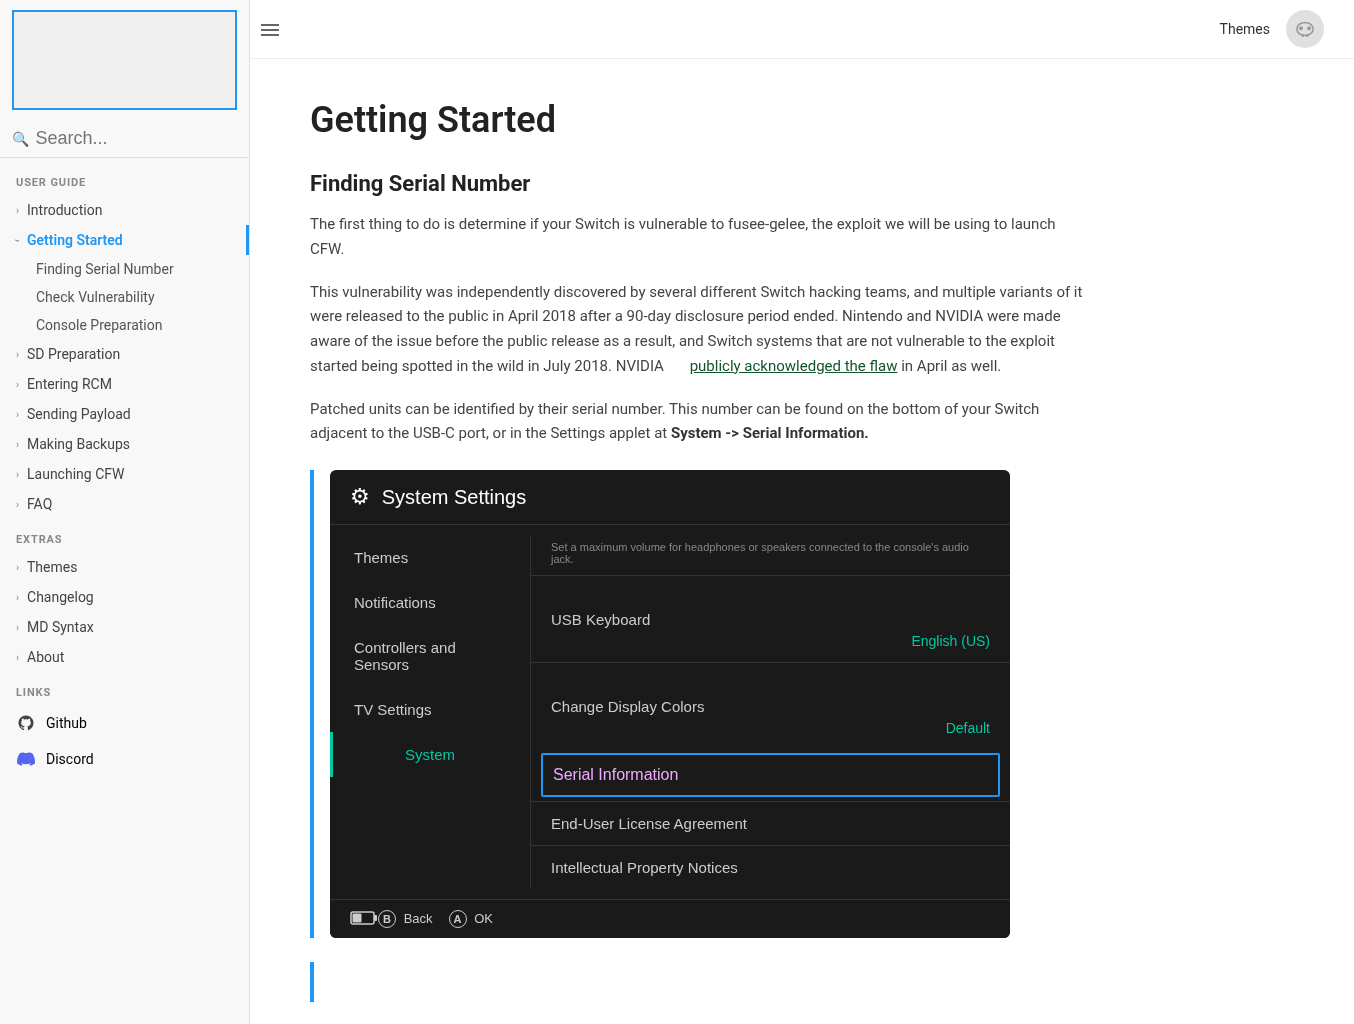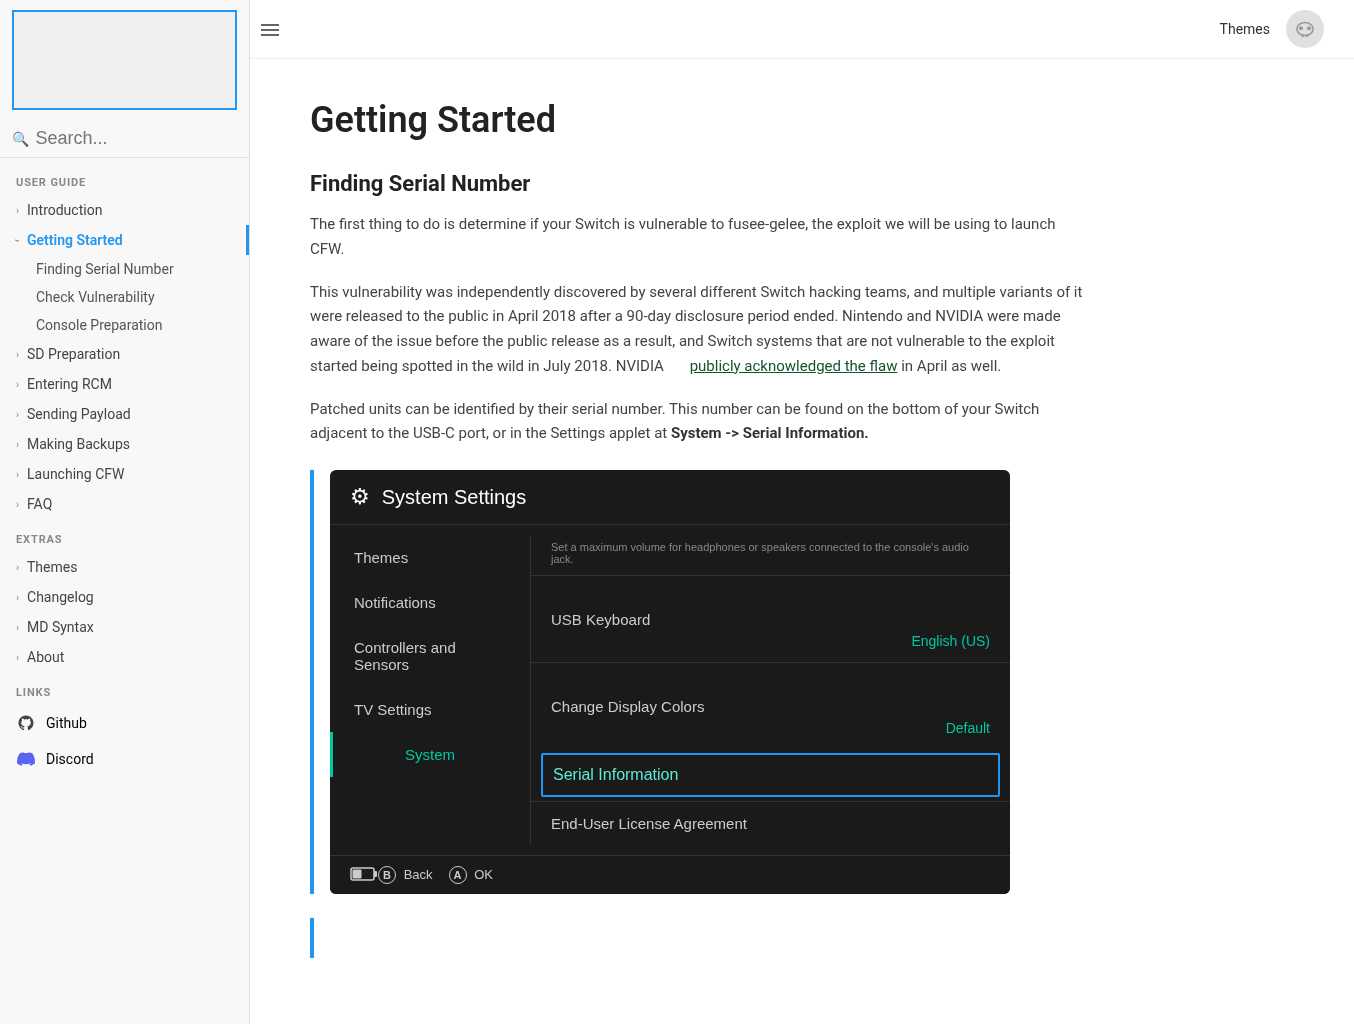--- a/index.html
+++ b/index.html
@@ -291,21 +291,21 @@
     .switch-setting-label { color: #ccc; }
     .switch-setting-value { color: #00c8a0; font-size: 14px; margin-top: 44px; }
 
     .switch-setting-row.highlighted {
       border: 2px solid #2196f3;
       margin: 4px 10px;
       padding: 11px 10px;
       border-radius: 2px;
     }
     .switch-setting-row.highlighted .switch-setting-label {
-      color: #5eead4;
+      color: #f0abfc;
       font-size: 16px;
     }
 
     .switch-bottom-bar {
       display: flex;
       align-items: center;
       padding: 10px 20px;
       border-top: 1px solid #333;
       background: #1a1a1a;
     }
@@ -502,20 +502,23 @@
             </div>
 
             <div class="switch-setting-row highlighted">
               <span class="switch-setting-label">Serial Information</span>
             </div>
 
             <div class="switch-setting-row">
               <span class="switch-setting-label">End-User License Agreement</span>
             </div>
 
+            <div class="switch-setting-row">
+              <span class="switch-setting-label">Intellectual Property Notices</span>
+            </div>
           </div>
         </div>
 
         <div class="switch-bottom-bar">
           <div class="switch-battery">
             <svg width="28" height="14" viewBox="0 0 28 14" fill="none">
               <rect x="1" y="1" width="23" height="12" rx="2" stroke="#ccc" stroke-width="1.5" fill="none"></rect>
               <rect x="24" y="4" width="3" height="6" rx="1" fill="#ccc"></rect>
               <rect x="2.5" y="2.5" width="9" height="9" rx="1" fill="#ccc"></rect>
             </svg>

